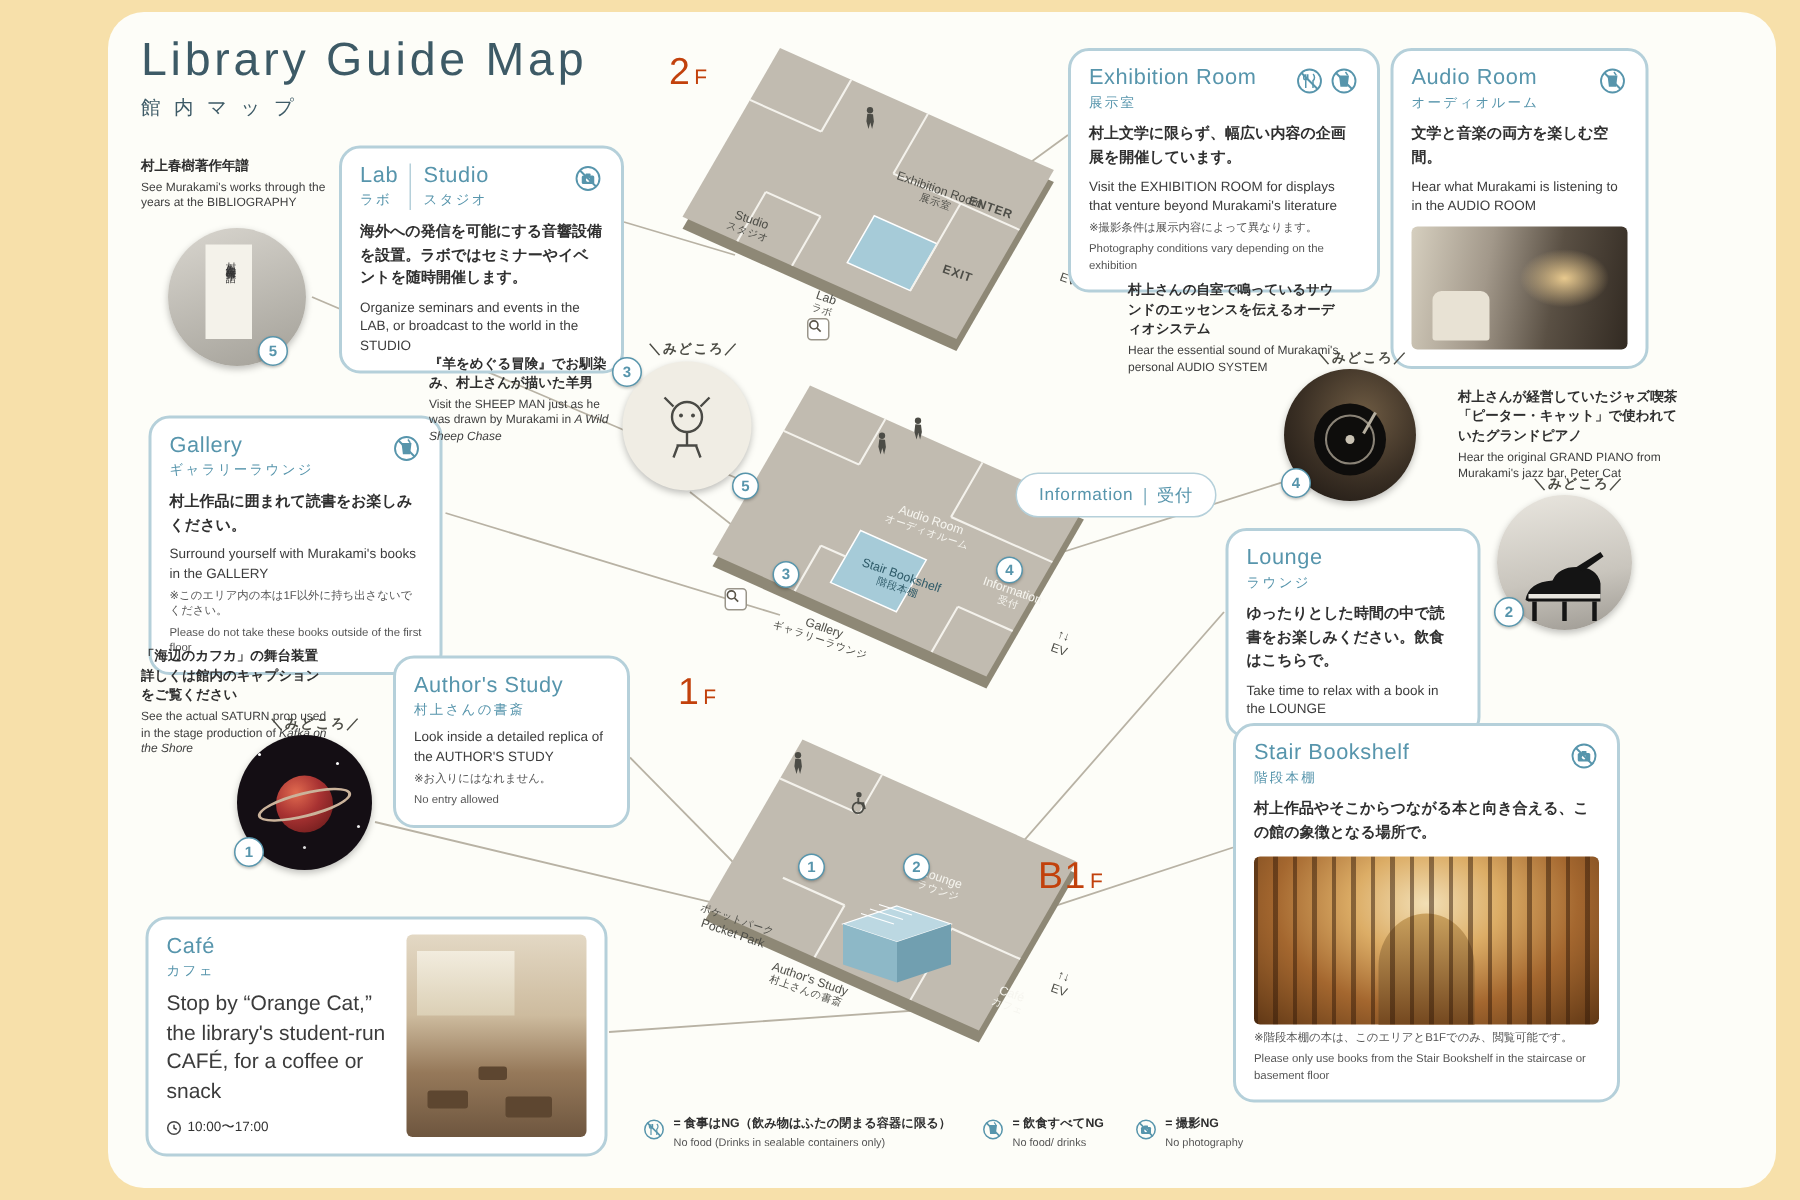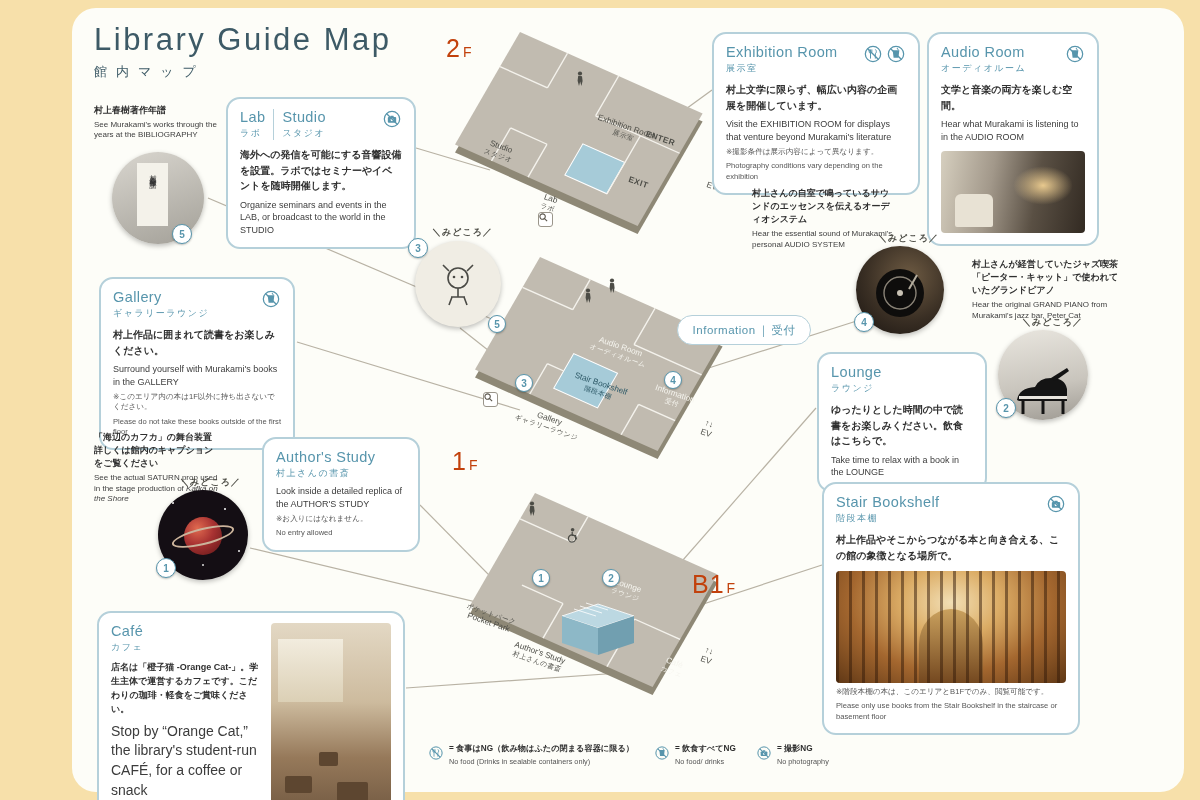--- a/index.html
+++ b/index.html
@@ -309,21 +309,20 @@
     </div>
     <div class="ben">Look inside a detailed replica of the AUTHOR'S STUDY</div>
     <div class="bnote">※お入りにはなれません。</div>
     <div class="bnote">No entry allowed</div>
   </div>
 
   <div class="box" style="left:97px;top:611px;width:308px;display:flex;gap:10px">
     <div style="width:150px;flex:none">
       <div class="bt-en">Café</div>
       <div class="bt-ja">カフェ</div>
-      <div class="bja" style="font-size:9px">店名は「橙子猫 -Orange Cat-」。学生主体で運営するカフェです。こだわりの珈琲・軽食をご賞味ください。</div>
       <div class="ben" style="font-size:14px">Stop by “Orange Cat,” the library's student-run CAFÉ, for a coffee or snack</div>
       <div class="hours">
           <svg width="10" height="10" viewBox="0 0 10 10">
             <circle cx="5" cy="5" r="4.2" fill="none" stroke="#444" stroke-width="1"></circle>
             <path d="M5 2.8 V5 L6.8 6" stroke="#444" fill="none" stroke-width="1"></path>
           </svg>
           <span>10:00〜17:00</span>
         </div>
     </div>
     <div class="cafe-photo">
@@ -425,20 +424,24 @@
     <div class="ja">村上春樹著作年譜</div>
     <div class="en">See Murakami's works through the years at the BIBLIOGRAPHY</div>
   </div>
   <div class="hl-photo p5" style="left:112px;top:152px;width:92px;height:92px">
     <div class="panel">
         <span class="vtext">村上春樹著作年譜</span>
       </div>
   </div>
   <div class="badge" style="left:172px;top:224px;width:20px;height:20px">5</div>
 
+  <div class="hl-caption" style="left:286px;top:236px;width:126px">
+    <div class="ja">『羊をめぐる冒険』でお馴染み、村上さんが描いた羊男</div>
+    <div class="en"><span>Visit the SHEEP MAN just as he was drawn by Murakami in</span> <i>A Wild Sheep Chase</i></div>
+  </div>
   <div class="ribbon" style="left:432px;top:226px">＼みどころ／</div>
   <div class="hl-photo p3" style="left:415px;top:241px;width:86px;height:86px">
     <svg width="56" height="56" viewBox="0 0 56 56">
         <g fill="none" stroke="#4a4a45" stroke-width="1.6">
           <circle cx="28" cy="22" r="10"></circle>
           <path d="M19,15 l-6,-6 M37,15 l6,-6"></path>
           <path d="M28,32 v9 M21,41 h14 M22,41 l-3,8 M34,41 l3,8"></path>
         </g>
         <circle cx="24" cy="21" r="1.3" fill="#4a4a45"></circle>
         <circle cx="32" cy="21" r="1.3" fill="#4a4a45"></circle>

